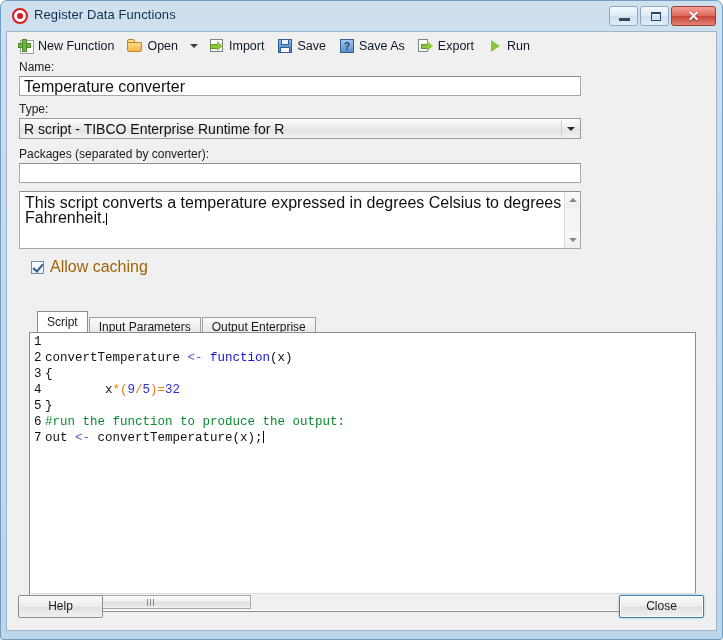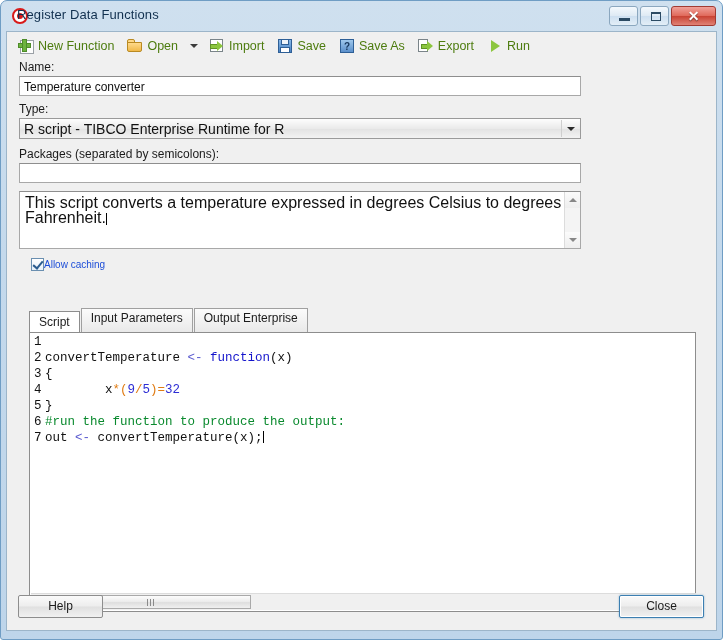--- a/index.html
+++ b/index.html
@@ -58,21 +58,21 @@
   .title-icon::after {
     content: "";
     position: absolute;
     left: 3px; top: 3px;
     width: 6px; height: 6px;
     border-radius: 50%;
     background: #d81a1a;
   }
   .title-text {
     position: absolute;
-    left: 16px; top: 6px;
+    left: 33px; top: 6px;
     font-size: 13px;
     color: #11304f;
     letter-spacing: .1px;
     white-space: nowrap;
   }
 
   .wbtns {
     position: absolute;
     right: 6px; top: 5px;
     display: flex;
@@ -134,21 +134,21 @@
     display: flex;
     align-items: center;
     height: 22px;
     padding: 0 6px 0 3px;
     margin-right: 4px;
     cursor: default;
     white-space: nowrap;
   }
   .tb-label {
     font-size: 12.5px;
-    color: #4d7c0f;
+    color: #0f172a;
     margin-left: 4px;
   }
   .tb-ico {
     position: relative;
     width: 16px; height: 16px;
     flex: 0 0 16px;
   }
   .tb-caret {
     width: 0; height: 0;
     border-left: 4px solid transparent;
@@ -284,21 +284,21 @@
     font-size: 12px;
     margin: 0 0 2px 12px;
   }
   .txtbox {
     margin: 0 12px;
     height: 20px;
     background: #ffffff;
     border: 1px solid #a8a8a8;
     border-top-color: #8e8e8e;
     box-sizing: border-box;
-    font-size: 12px;
+    font-size: 16px;
     color: #111;
     padding: 2px 4px;
     line-height: 16px;
     white-space: nowrap;
     overflow: hidden;
   }
   .combo {
     margin: 0 12px;
     height: 21px;
     background: linear-gradient(to bottom, #fdfdfd 0%, #eaeaea 50%, #e2e2e2 51%, #f2f2f2 100%);
@@ -398,40 +398,41 @@
   }
   .chkbox .tick {
     position: absolute;
     left: 3px; top: 0px;
     width: 4px; height: 8px;
     border: solid #2c5d8f;
     border-width: 0 2px 2px 0;
     transform: rotate(40deg);
   }
   .chk-label {
-    font-size: 10px;
-    color: #1d4ed8;
+    margin-left: 6px;
+    font-size: 16px;
+    color: #a16207;
   }
 
   
   .tabpanel {
     position: absolute;
     left: 22px; top: 280px;
     width: 667px;
     height: 300px;
   }
   .tabstrip {
     position: absolute;
-    left: 0; top: 0;
+    left: 8px; top: 0;
     height: 20px;
     display: flex;
     align-items: flex-end;
   }
   .tab {
-    height: 24px;
+    height: 15px;
     padding: 0 9px;
     font-size: 12px;
     color: #1b1b1b;
     line-height: 19px;
     background: linear-gradient(to bottom, #fbfbfb, #e9e9e9);
     border: 1px solid #a0a0a0;
     border-bottom: none;
     box-sizing: border-box;
     margin-right: 1px;
     white-space: nowrap;
@@ -654,21 +655,21 @@
       <div class="spacer6"></div>
       <div class="fld-label">Type:</div>
       <div class="combo">
         <span>R script - TIBCO Enterprise Runtime for R</span>
         <span class="arrow-box">
           <span class="caret"></span>
         </span>
       </div>
 
       <div class="spacer8"></div>
-      <div class="fld-label">Packages (separated by semicolons):</div>
+      <div class="fld-label">Packages (separated by converter):</div>
       <div class="txtbox" placeholder=""></div>
 
       <div class="spacer8"></div>
       <div class="desc-wrap">
         <div class="desc-text"><span>This script converts a temperature expressed in degrees Celsius to degrees Fahrenheit.</span><span class="caret-bar"></span></div>
         <div class="vscroll">
           <div class="arr up">
               <span class="tri-up"></span>
             </div>
           <div class="arr dn">

